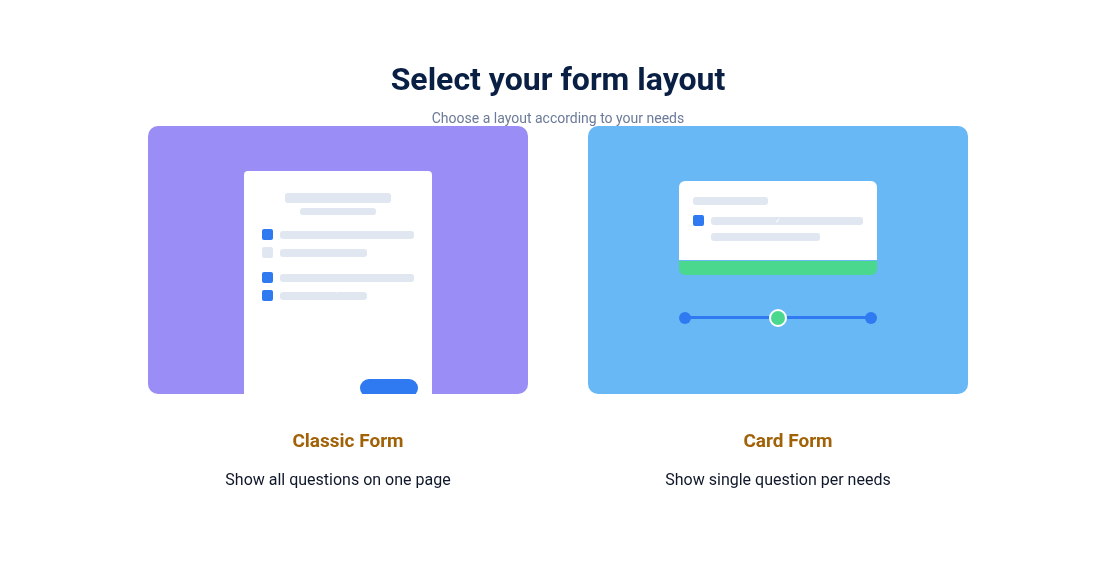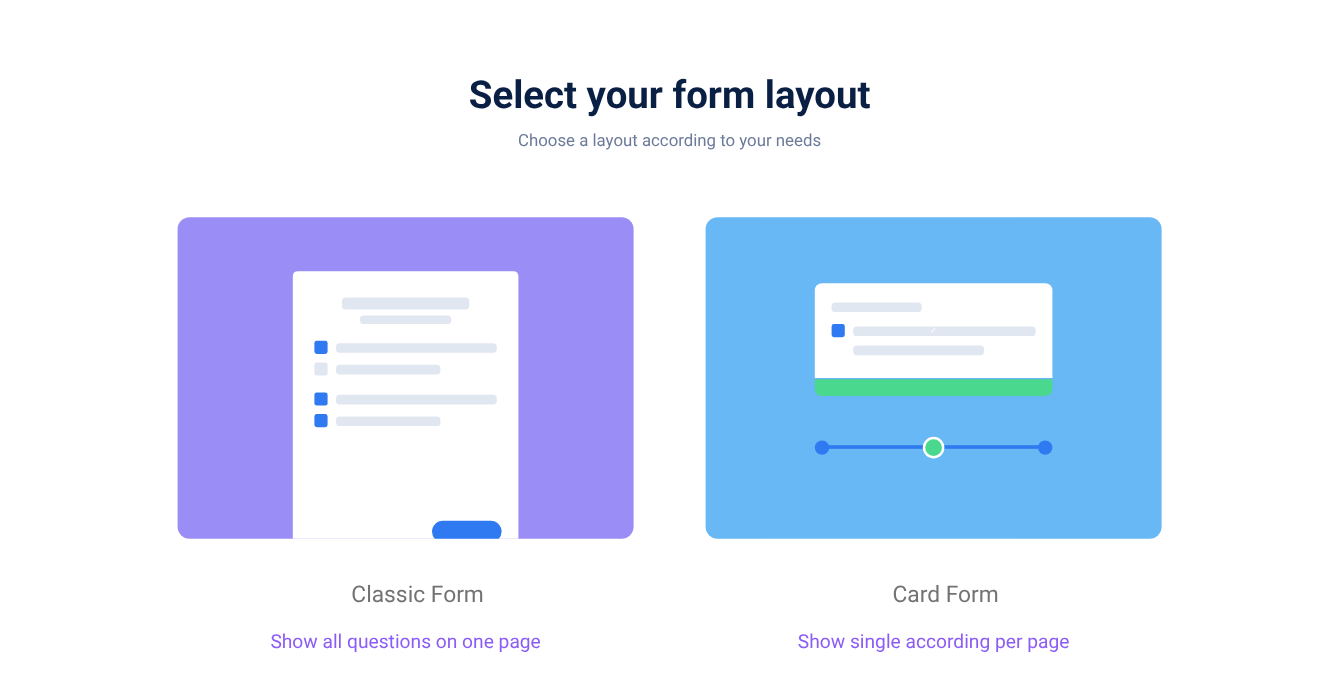--- a/index.html
+++ b/index.html
@@ -12,21 +12,20 @@
       background: #ffffff;
       width: 1116px;
       height: 567px;
       display: flex;
       flex-direction: column;
       align-items: center;
       padding-top: 60px;
     }
     .header {
       text-align: center;
-      margin-bottom: 55px;
     }
     .title {
       font-size: 32px;
       font-weight: 700;
       color: #0a1f44;
       margin-bottom: 12px;
     }
     .subtitle {
       font-size: 14px;
       color: #6b7a99;
@@ -52,28 +51,28 @@
       margin-bottom: 35px;
     }
     .card-purple {
       background: #9a8df5;
     }
     .card-blue {
       background: #68b8f5;
     }
     .option-title {
       font-size: 19px;
-      font-weight: 400;
-      color: #737373;
+      font-weight: 700;
+      color: #a16207;
       margin-bottom: 18px;
       margin-left: 20px;
     }
     .option-description {
       font-size: 16px;
-      color: #8b5cf6;
+      color: #0f172a;
       font-weight: 400;
     }
     
     .classic-sheet {
       position: absolute;
       left: 50%;
       transform: translateX(-50%);
       top: 45px;
       width: 188px;
       height: 240px;
@@ -287,16 +286,16 @@
         </div>
       </div>
       <div class="card-green-bar"></div>
       <div class="progress-track">
         <div class="progress-dot progress-dot-1"></div>
         <div class="progress-dot progress-dot-2"></div>
         <div class="progress-dot progress-dot-3"></div>
       </div>
     </div>
     <div class="option-title">Card Form</div>
-    <div class="option-description">Show single according per page</div>
+    <div class="option-description">Show single question per needs</div>
   </div>
 
 </div>
 
 </body></html>

